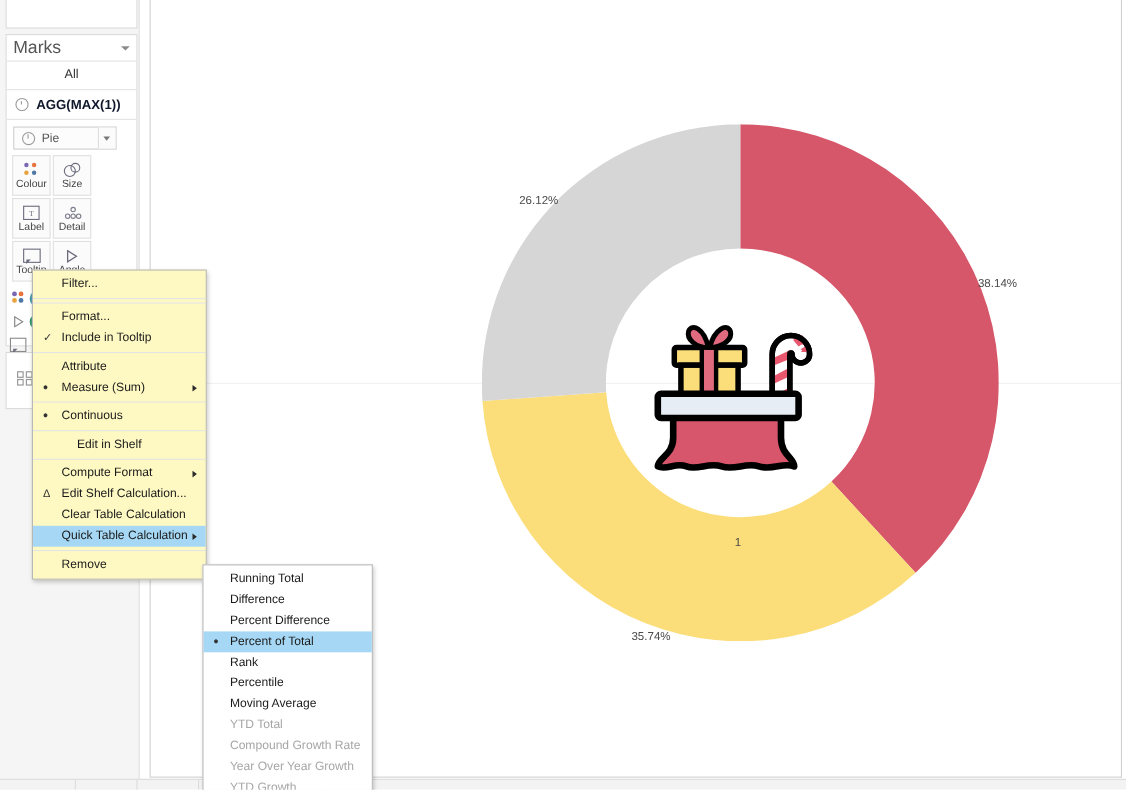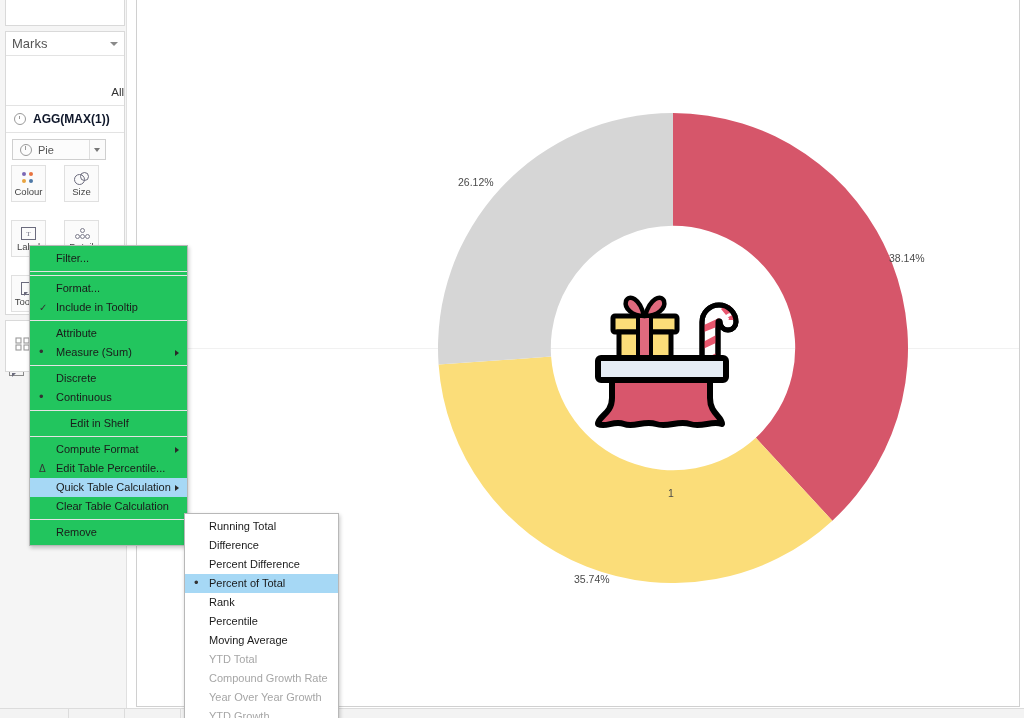--- a/index.html
+++ b/index.html
@@ -19,30 +19,30 @@
   #top-stub{
     position:absolute;left:5px;top:-20px;width:118px;height:44px;
     background:#ffffff;border:1px solid #d9d9d9;
   }
   #marks-card{
     position:absolute;left:5px;top:31px;width:118px;height:282px;
     background:#ffffff;border:1px solid #d9d9d9;
   }
   #marks-header{
     height:23px;line-height:23px;border-bottom:1px solid #e3e3e3;
-    padding:0 6px;color:#555;font-size:13px;position:relative;
+    padding:0 6px;color:#555;font-size:16px;position:relative;
   }
   #marks-header .caret{
     position:absolute;right:6px;top:10px;
     width:0;height:0;border-left:4px solid transparent;
     border-right:4px solid transparent;border-top:4px solid #8a8a8a;
   }
   #marks-all{
-    height:25px;line-height:25px;text-align:right;
-    border-bottom:1px solid #e3e3e3;color:#333;font-size:11.5px;margin-top:24px;
+    height:25px;line-height:25px;text-align:center;
+    border-bottom:1px solid #e3e3e3;color:#333;font-size:11.5px;
   }
   #marks-agg{
     height:26px;line-height:26px;border-bottom:1px solid #e3e3e3;
     font-size:12px;font-weight:bold;color:#0f172a;padding-left:8px;
     display:flex;align-items:center;gap:7px;
   }
   .clock-ico{
     width:10px;height:10px;border:1.2px solid #9a9a9a;border-radius:50%;
     position:relative;display:inline-block;flex:0 0 auto;
   }
@@ -58,21 +58,21 @@
   #mark-type .lbl{color:#555;font-size:11px;}
   #mark-type .caret2{
     position:absolute;right:0;top:0;bottom:0;width:15px;
     border-left:1px solid #dedede;background:#fbfbfb;
   }
   #mark-type .caret2:after{
     content:"";position:absolute;left:4px;top:8px;width:0;height:0;
     border-left:3.5px solid transparent;border-right:3.5px solid transparent;
     border-top:4px solid #777;
   }
-  .btn-grid{display:flex;flex-wrap:wrap;gap:18px;padding:5px 5px 0 5px;}
+  .btn-grid{display:flex;flex-wrap:wrap;gap:2px;padding:5px 5px 0 5px;}
   .mk-btn{
     width:35px;height:37px;border:1px solid #e0e0e0;background:#fbfbfb;
     display:flex;flex-direction:column;align-items:center;justify-content:flex-start;
     padding-top:4px;box-sizing:border-box;
   }
   .mk-btn .glyph{height:17px;display:flex;align-items:center;justify-content:center;}
   .mk-btn .cap{font-size:9.5px;color:#444;line-height:10px;}
 
   
   .dots{width:14px;height:14px;position:relative;}
@@ -135,31 +135,31 @@
     position:absolute;left:137px;top:348px;right:5px;height:1px;background:#f1f1f1;
   }
 
   
   #donut-wrap{position:absolute;left:438px;top:113px;width:470px;height:470px;}
   #donut-wrap svg{display:block;}
   .slice-label{
     position:absolute;font-size:10.5px;color:#4a4a4a;white-space:nowrap;
   }
   #lbl-red{left:889px;top:252px;}
-  #lbl-grey{left:458px;top:176px;text-align:center;}
+  #lbl-grey{left:472px;top:176px;text-align:center;}
   #lbl-yellow{left:574px;top:573px;}
   #lbl-one{left:668px;top:487px;}
 
   
   #centericon{position:absolute;left:582px;top:272px;width:180px;height:160px;}
 
   
   #ctx-menu{
     position:absolute;left:29px;top:245px;width:157px;
-    background:#22c55e;border:1px solid #b8b8b8;
+    background:#fef9c3;border:1px solid #b8b8b8;
     box-shadow:1px 2px 4px rgba(0,0,0,.22);
     padding:3px 0;z-index:40;
   }
   .mi{
     height:19px;line-height:19px;font-size:11px;color:#1a1a1a;
     padding-left:26px;position:relative;white-space:nowrap;
   }
   .mi.bold{font-weight:normal;padding-left:40px;}
   .mi.sel{background:#a6d8f5;}
   .mi .mark{
@@ -382,29 +382,28 @@
 <div id="ctx-menu">
     <div class="mi"><span>Filter...</span></div>
     <div class="msep"></div>
     <div class="msep"></div>
     <div class="mi"><span>Format...</span></div>
     <div class="mi"><span class="mark">✓</span><span>Include in Tooltip</span></div>
     <div class="msep"></div>
     <div class="mi"><span>Attribute</span></div>
     <div class="mi"><span class="mark dot">•</span><span>Measure (Sum)</span><span class="tri"></span></div>
     <div class="msep"></div>
-    <div class="mi"><span>Discrete</span></div>
     <div class="mi"><span class="mark dot">•</span><span>Continuous</span></div>
     <div class="msep"></div>
     <div class="mi bold"><span>Edit in Shelf</span></div>
     <div class="msep"></div>
     <div class="mi"><span>Compute Format</span><span class="tri"></span></div>
-    <div class="mi"><span class="mark">Δ</span><span>Edit Table Percentile...</span></div>
+    <div class="mi"><span class="mark">Δ</span><span>Edit Shelf Calculation...</span></div>
+    <div class="mi"><span>Clear Table Calculation</span></div>
     <div class="mi sel"><span>Quick Table Calculation</span><span class="tri"></span></div>
-    <div class="mi"><span>Clear Table Calculation</span></div>
     <div class="msep"></div>
     <div class="mi"><span>Remove</span></div>
   </div>
 
 <div id="sub-menu">
     <div class="mi"><span>Running Total</span></div>
     <div class="mi"><span>Difference</span></div>
     <div class="mi"><span>Percent Difference</span></div>
     <div class="mi sel"><span class="mark dot">•</span><span>Percent of Total</span></div>
     <div class="mi"><span>Rank</span></div>

